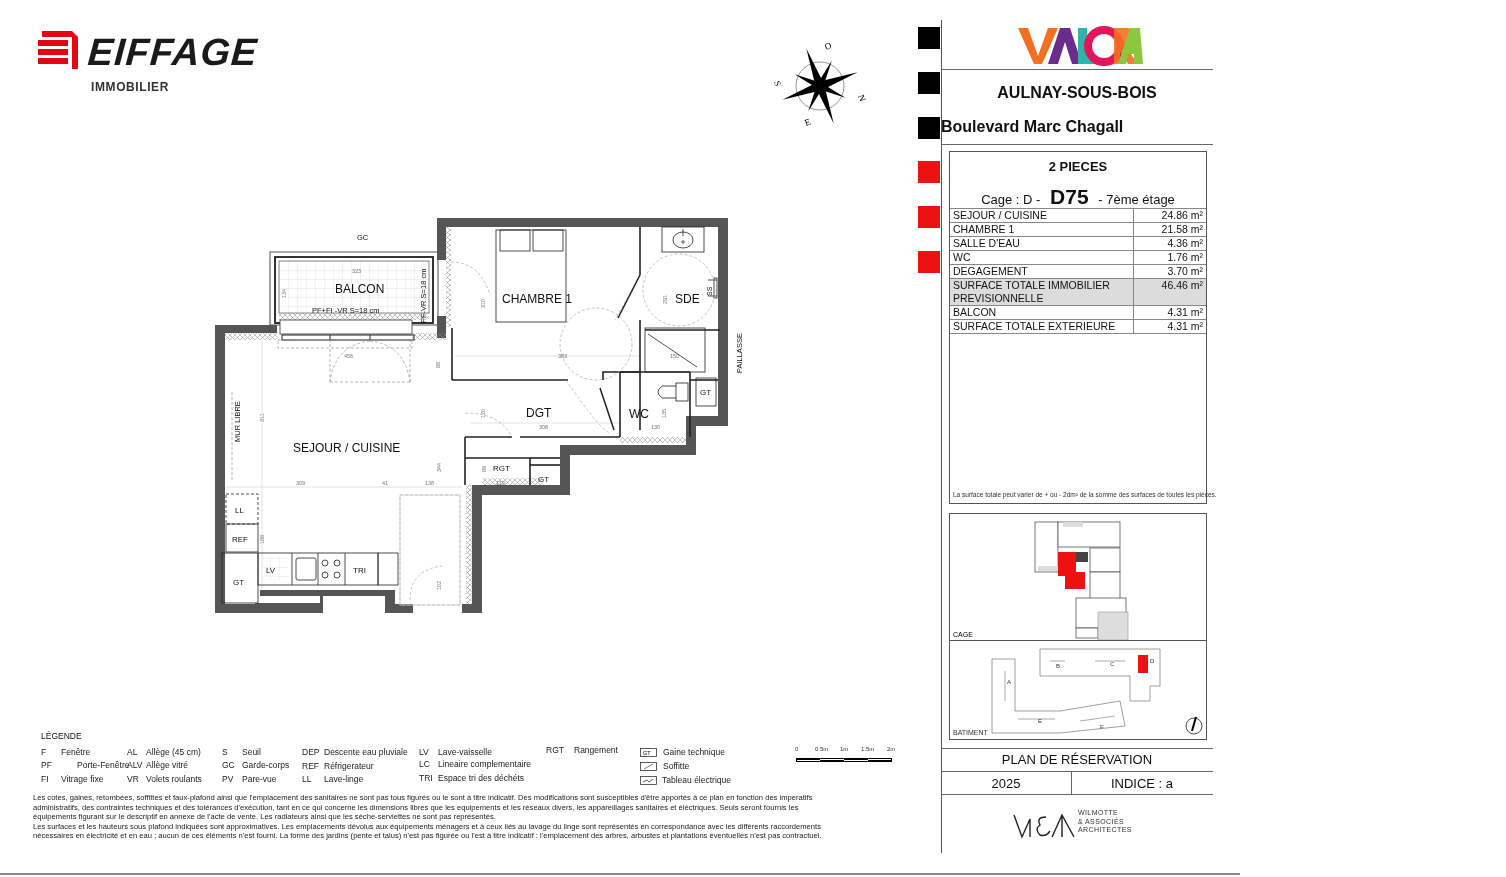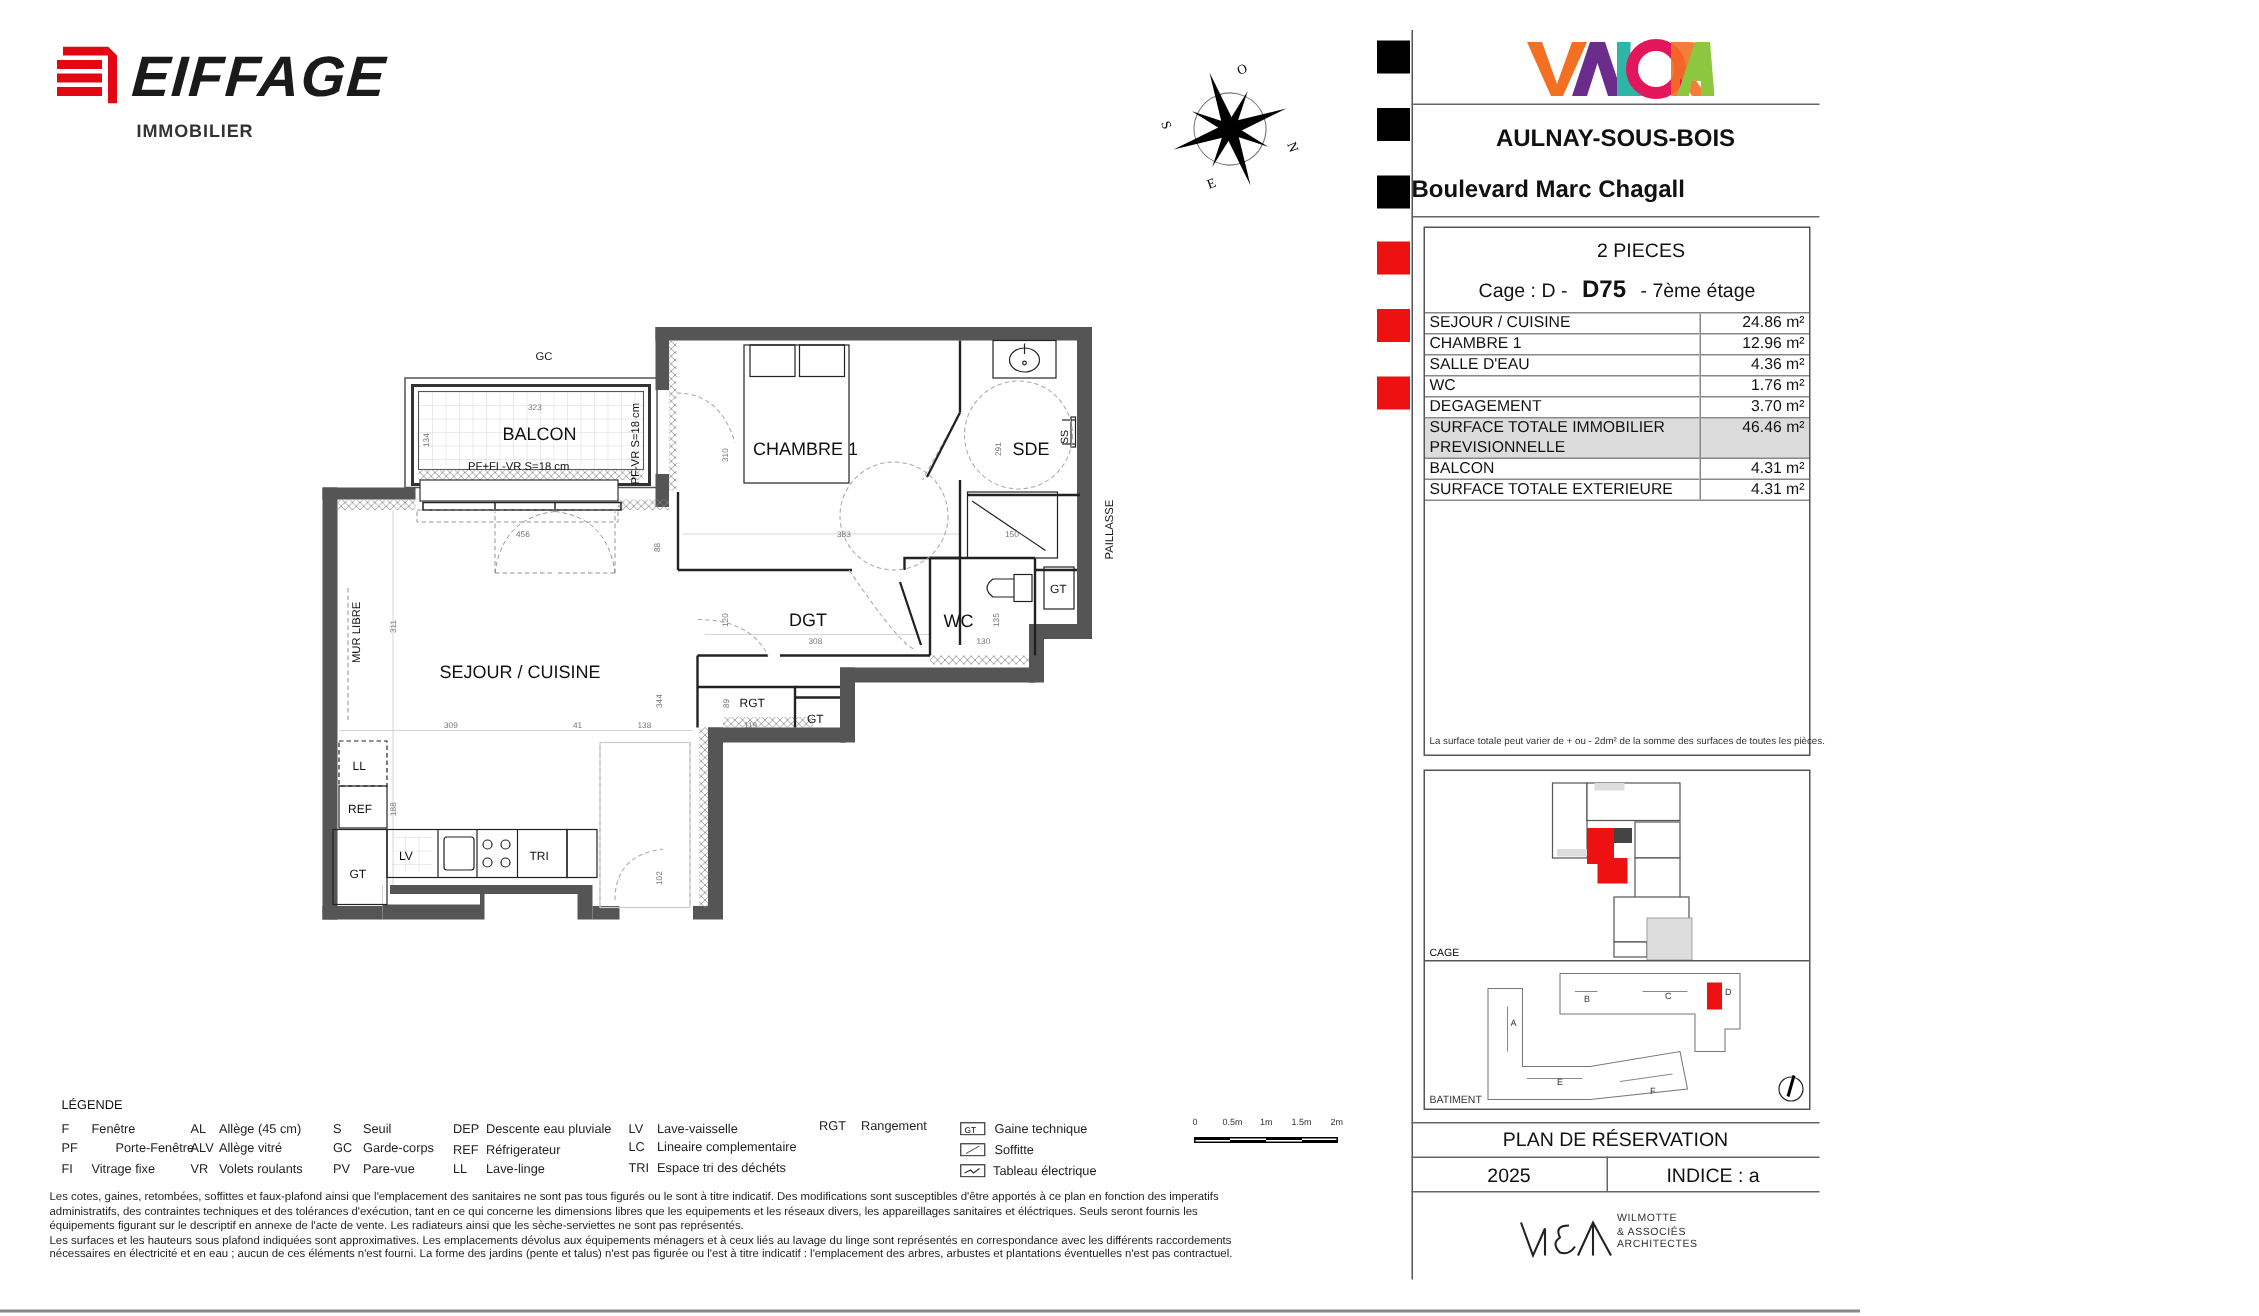--- a/index.html
+++ b/index.html
@@ -14,23 +14,23 @@
   
   .sq { width:22px; height:22px; left:918px; }
   .sq.black { background:#000; }
   .sq.red { background:#ee1111; }
   .vline { left:941px; top:20px; width:1px; height:833px; background:#555; }
   .hline { height:1px; background:#666; }
   .valora { left:1018px; top:26px; height:40px; width:125px; }
   .city { left:941px; width:272px; top:84px; text-align:center; font-weight:bold; font-size:16px; }
   .street { left:941px; width:272px; top:118px; text-align:left; font-weight:bold; font-size:16px; }
   .info-box { left:949px; top:151px; width:256px; height:351px; border:1px solid #555; }
-  .info-title { width:100%; text-align:center; font-size:13px; top:7px; left:16px; }
+  .info-title { width:100%; text-align:center; font-size:13px; top:7px; left:0;font-weight:bold; }
   .info-cage { width:100%; text-align:center; font-size:13px; top:33px; left:0; }
-  .info-cage .d75 { font-size:16px; font-weight:bold; margin:0 6px; }
+  .info-cage .d75 { font-size:21px; font-weight:bold; margin:0 6px; }
   table.surf { position:absolute; left:0; top:56px; width:256px; border-collapse:collapse; font-size:10.5px; }
   table.surf td { border-top:1px solid #888; padding:0 3px; height:13px; line-height:13px; vertical-align:top; }
   table.surf td.v { text-align:right; border-left:1px solid #888; width:66px; }
   table.surf tr.total td { background:#dcdcdc; }
   table.surf tr.last td { border-bottom:1px solid #888; }
   .note-small { left:3px; top:339px; font-size:6.5px; color:#333; white-space:nowrap; }
   .map-box { left:949px; top:513px; width:256px; height:225px; border:1px solid #555; }
   .map-div { left:0; top:126px; width:256px; height:1px; background:#555; }
   .map-label { font-size:7px; color:#222; }
   .plan-res { left:941px; width:272px; top:752px; text-align:center; font-size:13px; }
@@ -310,21 +310,21 @@
     <span>7ème étage</span>
   </div>
   <table class="surf">
     <tbody>
         <tr>
           <td>SEJOUR / CUISINE</td>
           <td class="v">24.86 m²</td>
         </tr>
     <tr>
           <td>CHAMBRE 1</td>
-          <td class="v">12.96 m²</td>
+          <td class="v">21.58 m²</td>
         </tr>
     <tr>
           <td>SALLE D'EAU</td>
           <td class="v">4.36 m²</td>
         </tr>
     <tr>
           <td>WC</td>
           <td class="v">1.76 m²</td>
         </tr>
     <tr>

